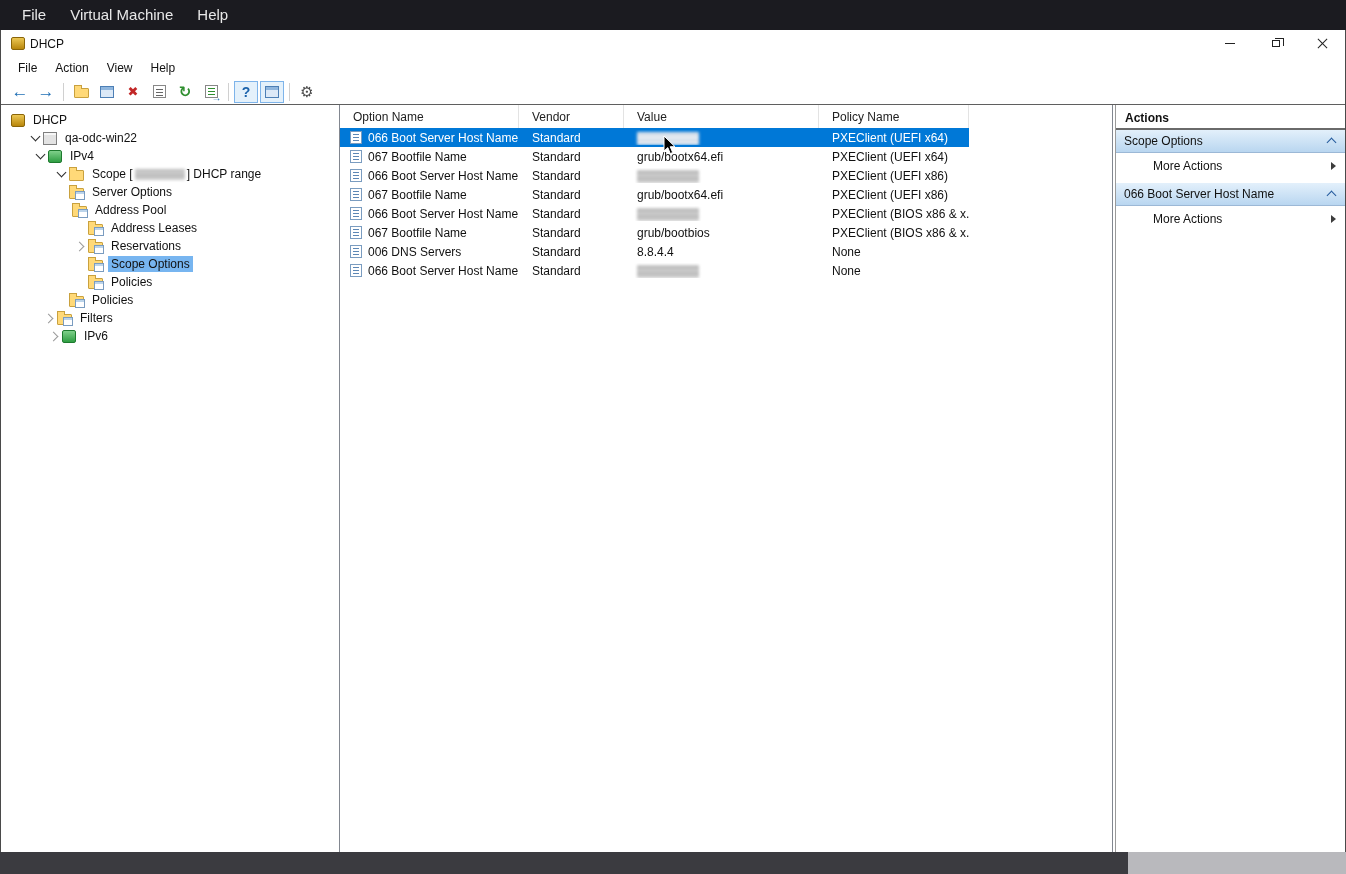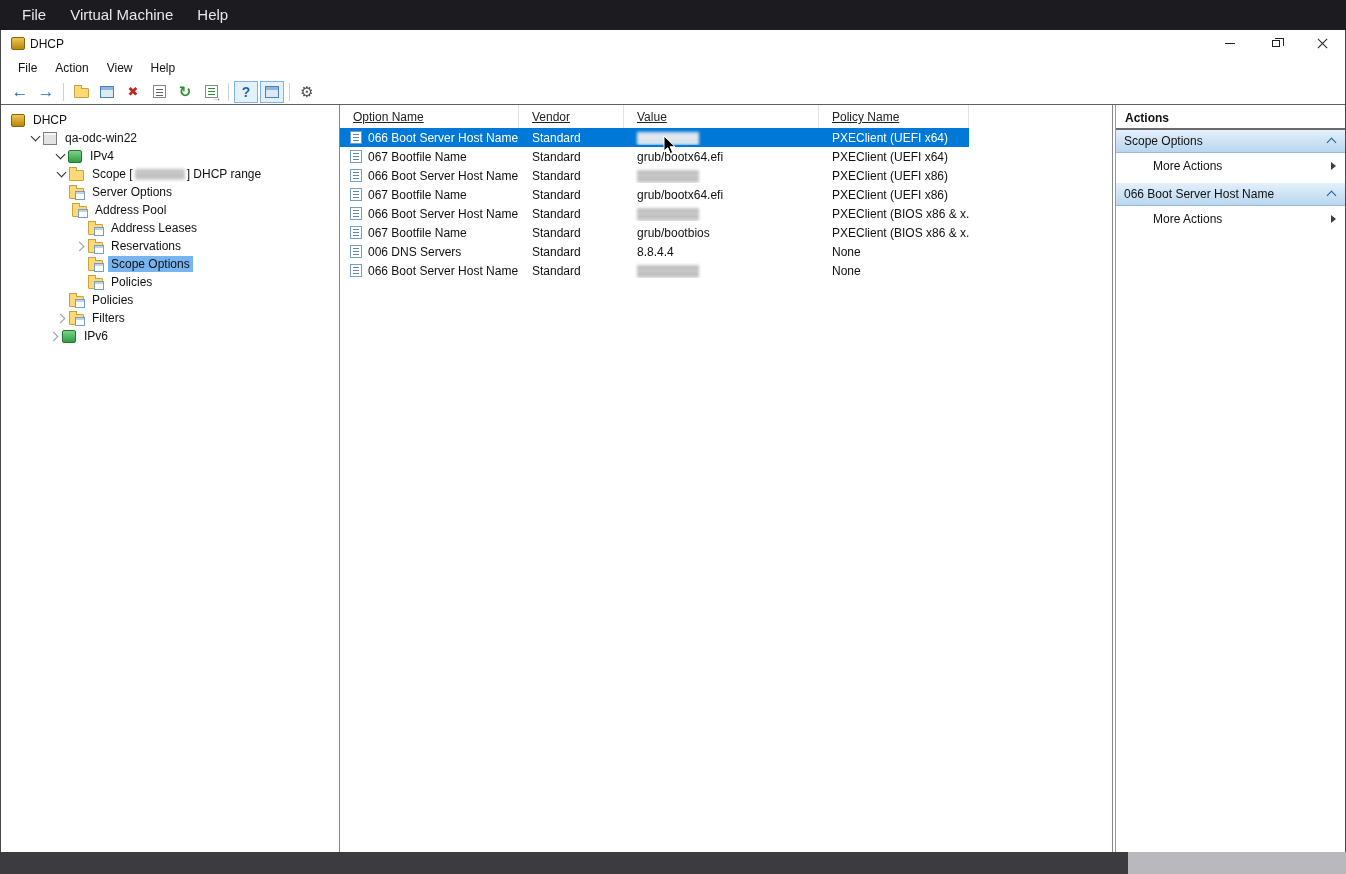--- a/index.html
+++ b/index.html
@@ -80,21 +80,21 @@
     border-radius:1px; }
   .ti-folder::before { content:''; position:absolute; top:-4px; left:-1px; width:6px; height:3px;
     background:#ffd978; border:1px solid #c9a13e; border-bottom:none; }
   .ti-folder-table::after { content:''; position:absolute; right:-2px; bottom:-2px; width:8px; height:7px;
     background:#fff; border:1px solid #7a9cc0; box-shadow:inset 0 2px 0 #bcd4ea; }
   .tree-label { padding:1px 3px; }
   .tree-label.sel { background:#77b5f0; }
 
   .list-pane { flex:1; background:#fff; border-right:1px solid #828790; overflow:hidden; }
   .list-header { display:flex; height:23px; align-items:flex-end; color:#222; }
-  .hcell { border-right:1px solid #e3e3e3; padding:0 0 4px 13px; height:23px; display:flex; align-items:flex-end;text-decoration:underline; }
+  .hcell { border-right:1px solid #e3e3e3; padding:0 0 4px 13px; height:23px; display:flex; align-items:flex-end; }
   .w0 { width:179px; } .w1 { width:105px; } .w2 { width:195px; } .w3 { width:150px; }
   .lrow { display:flex; height:19px; align-items:center; width:629px; cursor:default; }
   .lrow.sel { background:#0078d7; color:#fff; }
   .lcell { overflow:hidden; white-space:nowrap; }
   .lcell.first { display:flex; align-items:center; padding-left:10px; }
   .lcell:not(.first) { padding-left:13px; }
   .li-ico { width:12px; height:13px; flex:none; margin-right:6px; background:#fff;
     border:1px solid #7a9cc0; position:relative; }
   .li-ico::before { content:''; position:absolute; left:2px; right:2px; top:2px; height:1px;
     background:#5d87b5; box-shadow:0 3px 0 #5d87b5, 0 6px 0 #5d87b5; }
@@ -206,21 +206,21 @@
         <div>
             <div class="tree-row" style="padding-left: 10px;">
               <span class="ti ti-dhcp-root"></span>
               <span class="tree-label">DHCP</span>
             </div>
             <div class="tree-row" style="padding-left: 26px;">
               <span class="exp exp-down"></span>
               <span class="ti ti-server"></span>
               <span class="tree-label">qa-odc-win22</span>
             </div>
-            <div class="tree-row" style="padding-left: 51px;">
+            <div class="tree-row" style="padding-left: 31px;">
               <span class="exp exp-down"></span>
               <span class="ti ti-ip"></span>
               <span class="tree-label">IPv4</span>
             </div>
             <div class="tree-row" style="padding-left: 52px;">
               <span class="exp exp-down"></span>
               <span class="ti ti-folder"></span>
               <span class="tree-label">Scope [<span class="redacted redacted-tree"></span>] DHCP range</span>
             </div>
             <div class="tree-row" style="padding-left: 52px;">
@@ -251,21 +251,21 @@
             <div class="tree-row" style="padding-left: 71px;">
               <span class="exp"></span>
               <span class="ti ti-folder ti-folder-table"></span>
               <span class="tree-label">Policies</span>
             </div>
             <div class="tree-row" style="padding-left: 52px;">
               <span class="exp"></span>
               <span class="ti ti-folder ti-folder-table"></span>
               <span class="tree-label">Policies</span>
             </div>
-            <div class="tree-row" style="padding-left: 52px; align-items: center;">
+            <div class="tree-row" style="padding-left: 40px; align-items: center;">
               <span class="exp exp-right"></span>
               <span class="ti ti-folder ti-folder-table"></span>
               <span class="tree-label">Filters</span>
             </div>
             <div class="tree-row" style="padding-left: 45px;">
               <span class="exp exp-right"></span>
               <span class="ti ti-ip"></span>
               <span class="tree-label">IPv6</span>
             </div>
           </div>

